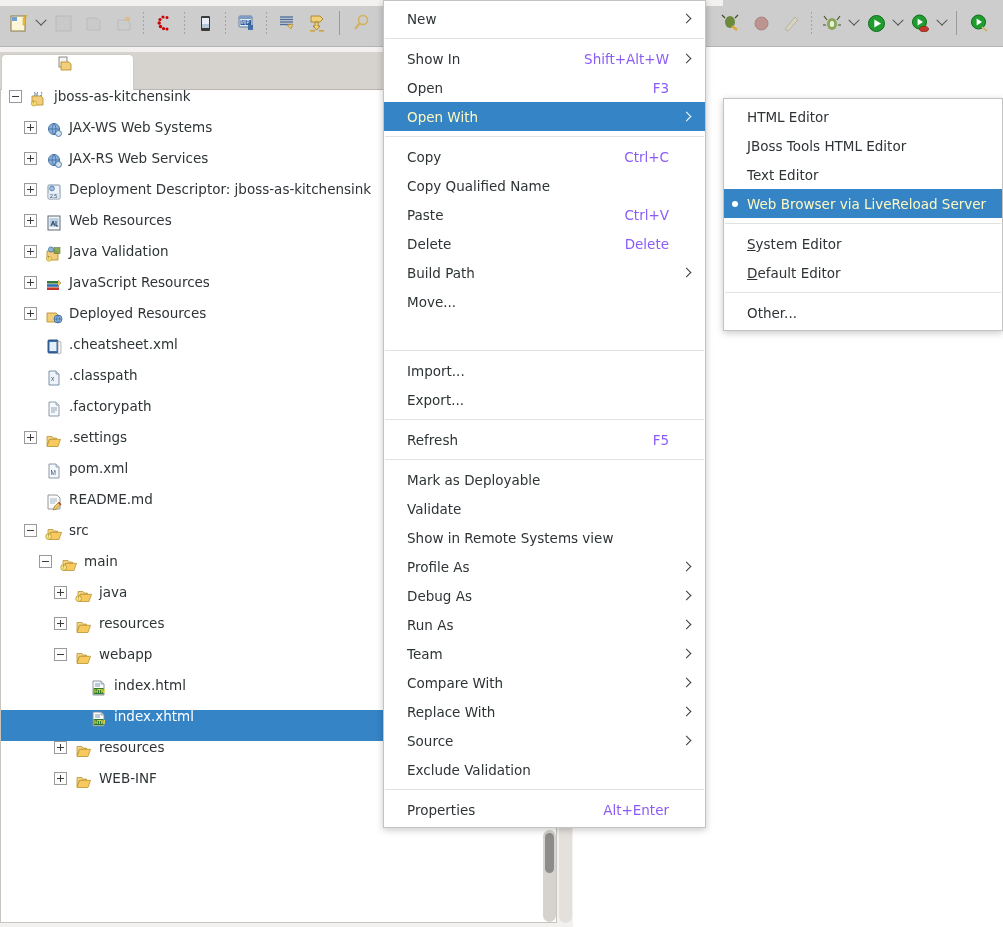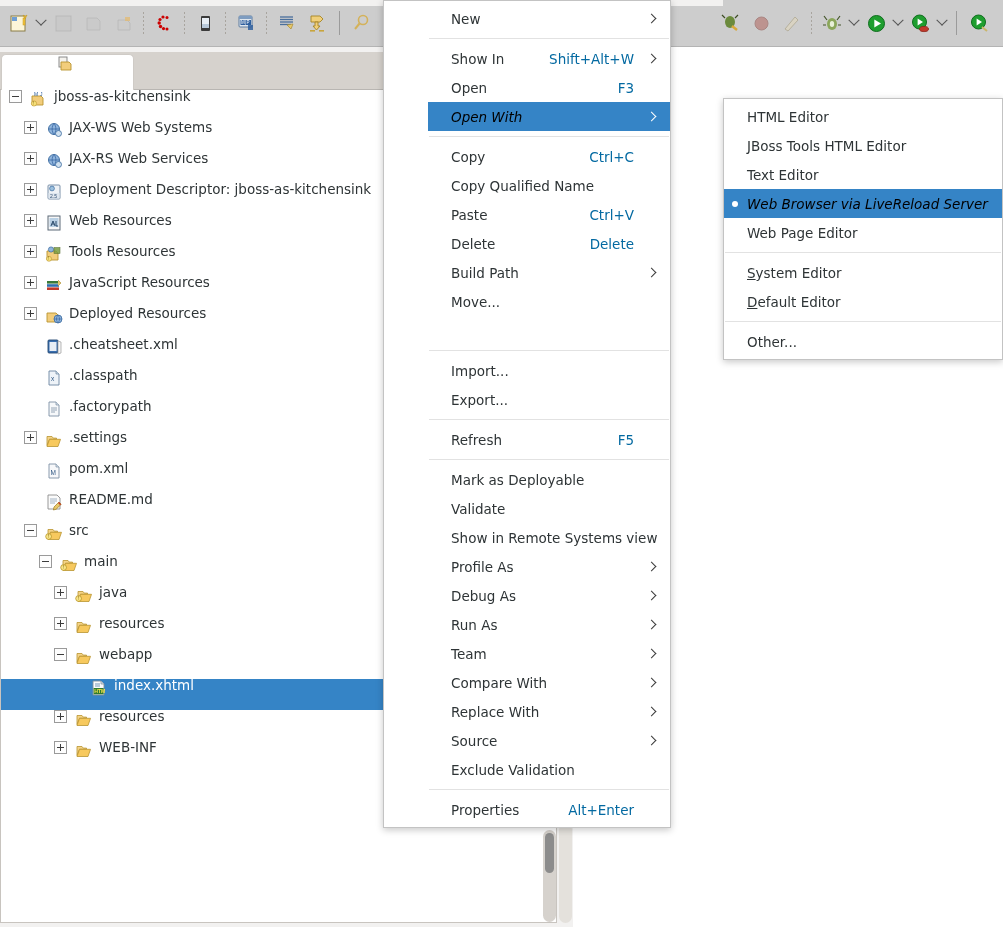--- a/index.html
+++ b/index.html
@@ -175,38 +175,38 @@
 
   
   .menu {
     position: absolute;
     background: #ffffff;
     border: 1px solid #c3c3c3;
     box-shadow: 0 2px 7px rgba(0,0,0,0.22);
     box-sizing: border-box;
     padding: 3px 0;
   }
-  #context-menu { left: 383px; top: 0; width: 288px; padding-left: 44px; }
+  #context-menu { left: 383px; top: 0; width: 323px; }
   #submenu { left: 723px; top: 98px; width: 280px; }
 
   .mi {
     position: relative;
     height: 29px;
     display: flex;
     align-items: center;
     padding: 0 14px 0 23px;
     font-size: 13.5px;
     color: #2e3436;
     white-space: nowrap;
     box-sizing: border-box;
   }
   #submenu .mi { padding-left: 23px; }
-  .mi.highlight { background: #3584c6; color: #000000; font-style: italic; }
+  .mi.highlight { background: #3584c6; color: #fef9c3; }
   .mi-label { flex: 1; }
-  .mi-accel { color: #0369a1; font-size: 13.5px; margin-left: 26px; }
+  .mi-accel { color: #8b5cf6; font-size: 13.5px; margin-left: 26px; }
   .mi-arrow {
     margin-left: 14px;
     width: 8px; height: 10px;
     position: relative;
     flex: none;
   }
   .mi-arrow::after {
     content: "";
     position: absolute;
     left: 0; top: 1px;
@@ -519,21 +519,21 @@
         <div class="treerow">
           <span style="width: 23px; flex: 0 0 auto;"></span>
           <span class="twisty plus"></span>
           <span class="ticon"><svg width="18" height="18" viewBox="0 0 18 18">
               <path d="M2 6 h9 l2 2 v7 H2 Z" fill="#f2cd7c" stroke="#b99430" stroke-width=".9"></path>
               <circle cx="6" cy="4.5" r="2.6" fill="#8fb4dc" stroke="#3a6a9e" stroke-width=".7"></circle>
               <rect x="9" y="2.5" width="6" height="6" fill="#7a9c3f" opacity=".85" stroke="#4c6423" stroke-width=".6"></rect>
               <circle cx="4" cy="13.8" r="2.5" fill="#f6e07a" stroke="#b99430" stroke-width=".6"></circle>
               <text x="3.1" y="15.3" font-size="4.5" fill="#7a5c10" font-family="sans-serif">!</text>
             </svg></span>
-          <span class="tlabel">Tools Resources</span>
+          <span class="tlabel">Java Validation</span>
         </div>
         <div class="treerow">
           <span style="width: 23px; flex: 0 0 auto;"></span>
           <span class="twisty plus"></span>
           <span class="ticon"><svg width="18" height="18" viewBox="0 0 18 18">
               <rect x="2" y="5" width="12" height="2.6" fill="#3a7a3a"></rect>
               <rect x="2" y="8.2" width="12" height="2.6" fill="#2f6fb0"></rect>
               <rect x="2" y="11.4" width="12" height="2.6" fill="#c0392b"></rect>
               <path d="M13 4 l3 3 l-3 3" fill="#e8c86a" stroke="#a98d33" stroke-width=".6"></path>
             </svg></span>
@@ -661,30 +661,42 @@
         </div>
         <div class="treerow">
           <span style="width: 53px; flex: 0 0 auto;"></span>
           <span class="twisty"></span>
           <span class="ticon"><svg width="18" height="18" viewBox="0 0 18 18">
               <path d="M2 5.5 h5 l1.3 1.6 h3.2 v1.2 H4.5 L2 14.5 Z" fill="#f5d488" stroke="#b99430" stroke-width=".8"></path>
               <path d="M4.5 8.3 h11 L13 15.5 H2 Z" fill="#f7c95e" stroke="#b99430" stroke-width=".8"></path>
             </svg></span>
           <span class="tlabel">webapp</span>
         </div>
-        <div class="treerow selected">
+        <div class="treerow">
           <span style="width: 68px; flex: 0 0 auto;"></span>
           <span class="twisty-spacer"></span>
           <span class="ticon"><svg width="18" height="18" viewBox="0 0 18 18">
               <path d="M3 2 h8 l3 3 v11 H3 Z" fill="#fbfbfb" stroke="#7f8c9a" stroke-width=".9"></path>
               <path d="M11 2 v3 h3" fill="#d6dfe8" stroke="#7f8c9a" stroke-width=".7"></path>
               <rect x="3.6" y="9" width="10" height="6.3" fill="#2f7a2f"></rect>
               <text x="4.2" y="14" font-size="5.2" fill="#f2e24a" font-family="sans-serif" font-weight="bold">HTM</text>
               <rect x="5" y="4" width="5" height="4" fill="#b9c9da"></rect>
             </svg></span>
+          <span class="tlabel">index.html</span>
+        </div>
+        <div class="treerow selected">
+          <span style="width: 68px; flex: 0 0 auto;"></span>
+          <span class="twisty-spacer"></span>
+          <span class="ticon"><svg width="18" height="18" viewBox="0 0 18 18">
+              <path d="M3 2 h8 l3 3 v11 H3 Z" fill="#fbfbfb" stroke="#7f8c9a" stroke-width=".9"></path>
+              <path d="M11 2 v3 h3" fill="#d6dfe8" stroke="#7f8c9a" stroke-width=".7"></path>
+              <rect x="3.6" y="9" width="10" height="6.3" fill="#2f7a2f"></rect>
+              <text x="4.2" y="14" font-size="5.2" fill="#f2e24a" font-family="sans-serif" font-weight="bold">HTM</text>
+              <rect x="5" y="4" width="5" height="4" fill="#b9c9da"></rect>
+            </svg></span>
           <span class="tlabel">index.xhtml</span>
         </div>
         <div class="treerow">
           <span style="width: 53px; flex: 0 0 auto;"></span>
           <span class="twisty plus"></span>
           <span class="ticon"><svg width="18" height="18" viewBox="0 0 18 18">
               <path d="M2 5.5 h5 l1.3 1.6 h3.2 v1.2 H4.5 L2 14.5 Z" fill="#f5d488" stroke="#b99430" stroke-width=".8"></path>
               <path d="M4.5 8.3 h11 L13 15.5 H2 Z" fill="#f7c95e" stroke="#b99430" stroke-width=".8"></path>
             </svg></span>
           <span class="tlabel">resources</span>
@@ -835,23 +847,20 @@
         <div class="mi">
           <span class="mi-label">JBoss Tools HTML Editor</span>
         </div>
         <div class="mi">
           <span class="mi-label">Text Editor</span>
         </div>
         <div class="mi highlight">
           <span class="mi-bullet"></span>
           <span class="mi-label">Web Browser via LiveReload Server</span>
         </div>
-        <div class="mi">
-          <span class="mi-label">Web Page Editor</span>
-        </div>
         <div class="msep"></div>
         <div class="mi">
           <span class="mi-label"><span class="mnemonic">S</span>ystem Editor</span>
         </div>
         <div class="mi">
           <span class="mi-label"><span class="mnemonic">D</span>efault Editor</span>
         </div>
         <div class="msep"></div>
         <div class="mi">
           <span class="mi-label">Other...</span>

